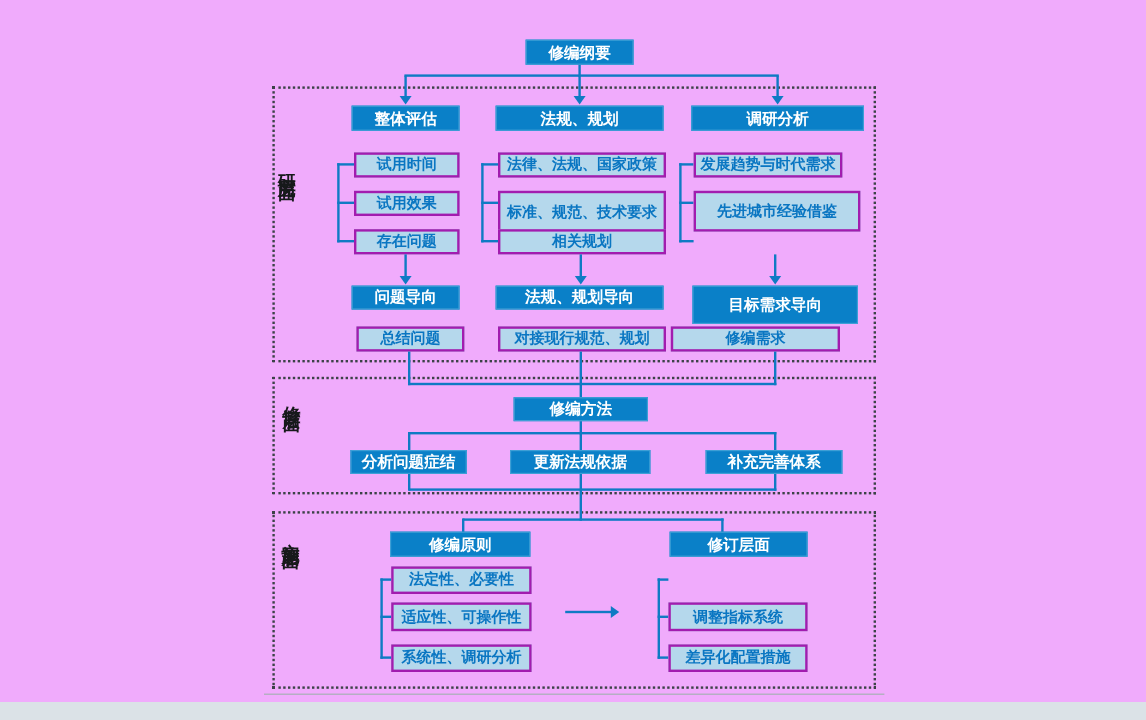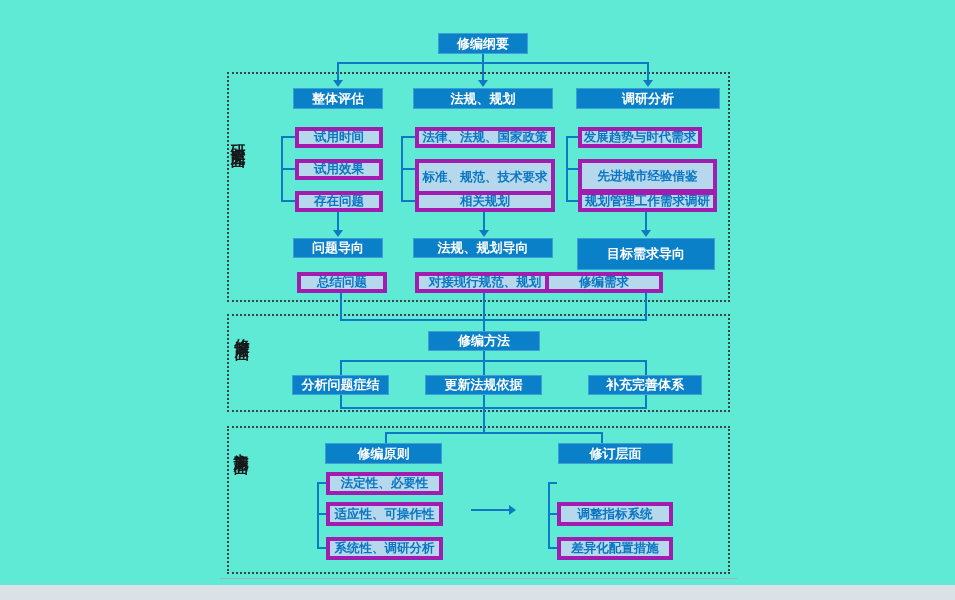--- a/index.html
+++ b/index.html
@@ -1,22 +1,22 @@
 <!DOCTYPE html>
 <html><head>
 <meta charset="utf-8">
 <style>
   html,body{margin:0;padding:0;}
   body{font-family:"Liberation Sans","DejaVu Sans",sans-serif;}
-  #canvas{position:relative;width:955px;height:600px;background:#5eead4;overflow:hidden;}
+  #canvas{position:relative;width:955px;height:600px;background:#f0abfc;overflow:hidden;}
   .frame{position:absolute;border:2px dotted #3c4247;box-sizing:border-box;}
   .solid{position:absolute;background:#0a80c8;border:1px solid #3e9fd6;box-sizing:border-box;
          color:#ffffff;font-weight:bold;font-size:13px;display:flex;align-items:center;
          justify-content:center;white-space:nowrap;overflow:hidden;}
-  .light{position:absolute;background:#b5d8ec;border:4px solid #a21caf;box-sizing:border-box;
+  .light{position:absolute;background:#b5d8ec;border:2px solid #a21caf;box-sizing:border-box;
          color:#0a76c2;font-weight:bold;font-size:12.5px;display:flex;align-items:center;
          justify-content:center;white-space:nowrap;overflow:hidden;}
   .vlabel{position:absolute;writing-mode:vertical-lr;text-orientation:upright;
           color:#17191b;font-weight:bold;font-size:15px;letter-spacing:3px;line-height:1;}
   .hl,.vl{position:absolute;background:#0f7ac4;}
   .arr-d{position:absolute;width:0;height:0;border-left:5px solid transparent;
          border-right:5px solid transparent;border-top:7px solid #0f7ac4;}
   .arr-r{position:absolute;width:0;height:0;border-top:5px solid transparent;
          border-bottom:5px solid transparent;border-left:7px solid #0f7ac4;}
   .hairline{position:absolute;background:#a7b0b5;}
@@ -65,36 +65,35 @@
   <div class="light" style="left:415px;top:127px;width:140px;height:21px">法律、法规、国家政策</div>
   <div class="light" style="left:415px;top:159px;width:140px;height:37px">标准、规范、技术要求</div>
   <div class="light" style="left:415px;top:191px;width:140px;height:21px">相关规划</div>
 
   <div class="vl" style="left:566px;top:136px;width:2px;height:66px"></div>
   <div class="hl" style="left:566px;top:136px;width:12px;height:2px"></div>
   <div class="hl" style="left:566px;top:168px;width:12px;height:2px"></div>
   <div class="hl" style="left:566px;top:200px;width:12px;height:2px"></div>
   <div class="light" style="left:578px;top:127px;width:124px;height:21px">发展趋势与时代需求</div>
   <div class="light" style="left:578px;top:159px;width:139px;height:34px">先进城市经验借鉴</div>
-  <div class="light" style="left:578px;top:191px;width:139px;height:21px">规划管理工作需求调研</div>
 
   <div class="vl" style="left:337px;top:212px;width:2px;height:18px"></div>
   <div class="vl" style="left:483px;top:212px;width:2px;height:18px"></div>
   <div class="vl" style="left:645px;top:212px;width:2px;height:18px"></div>
   <div class="arr-d" style="left:333px;top:230px"></div>
   <div class="arr-d" style="left:479px;top:230px"></div>
   <div class="arr-d" style="left:641px;top:230px"></div>
 
   <div class="solid" style="left:293px;top:238px;width:90px;height:20px">问题导向</div>
   <div class="solid" style="left:413px;top:238px;width:140px;height:20px">法规、规划导向</div>
   <div class="solid" style="left:577px;top:238px;width:138px;height:32px">目标需求导向</div>
 
   <div class="light" style="left:297px;top:272px;width:90px;height:21px">总结问题</div>
   <div class="light" style="left:415px;top:272px;width:140px;height:21px">对接现行规范、规划</div>
-  <div class="light" style="left:545px;top:272px;width:118px;height:21px">修编需求</div>
+  <div class="light" style="left:559px;top:272px;width:141px;height:21px">修编需求</div>
 
   <div class="vl" style="left:340px;top:293px;width:2px;height:28px"></div>
   <div class="vl" style="left:483px;top:293px;width:2px;height:38px"></div>
   <div class="vl" style="left:645px;top:293px;width:2px;height:28px"></div>
   <div class="hl" style="left:340px;top:319px;width:307px;height:2px"></div>
 
   <div class="solid" style="left:428px;top:331px;width:112px;height:20px">修编方法</div>
 
   <div class="vl" style="left:483px;top:351px;width:2px;height:11px"></div>
   <div class="hl" style="left:341px;top:360px;width:306px;height:2px"></div>

